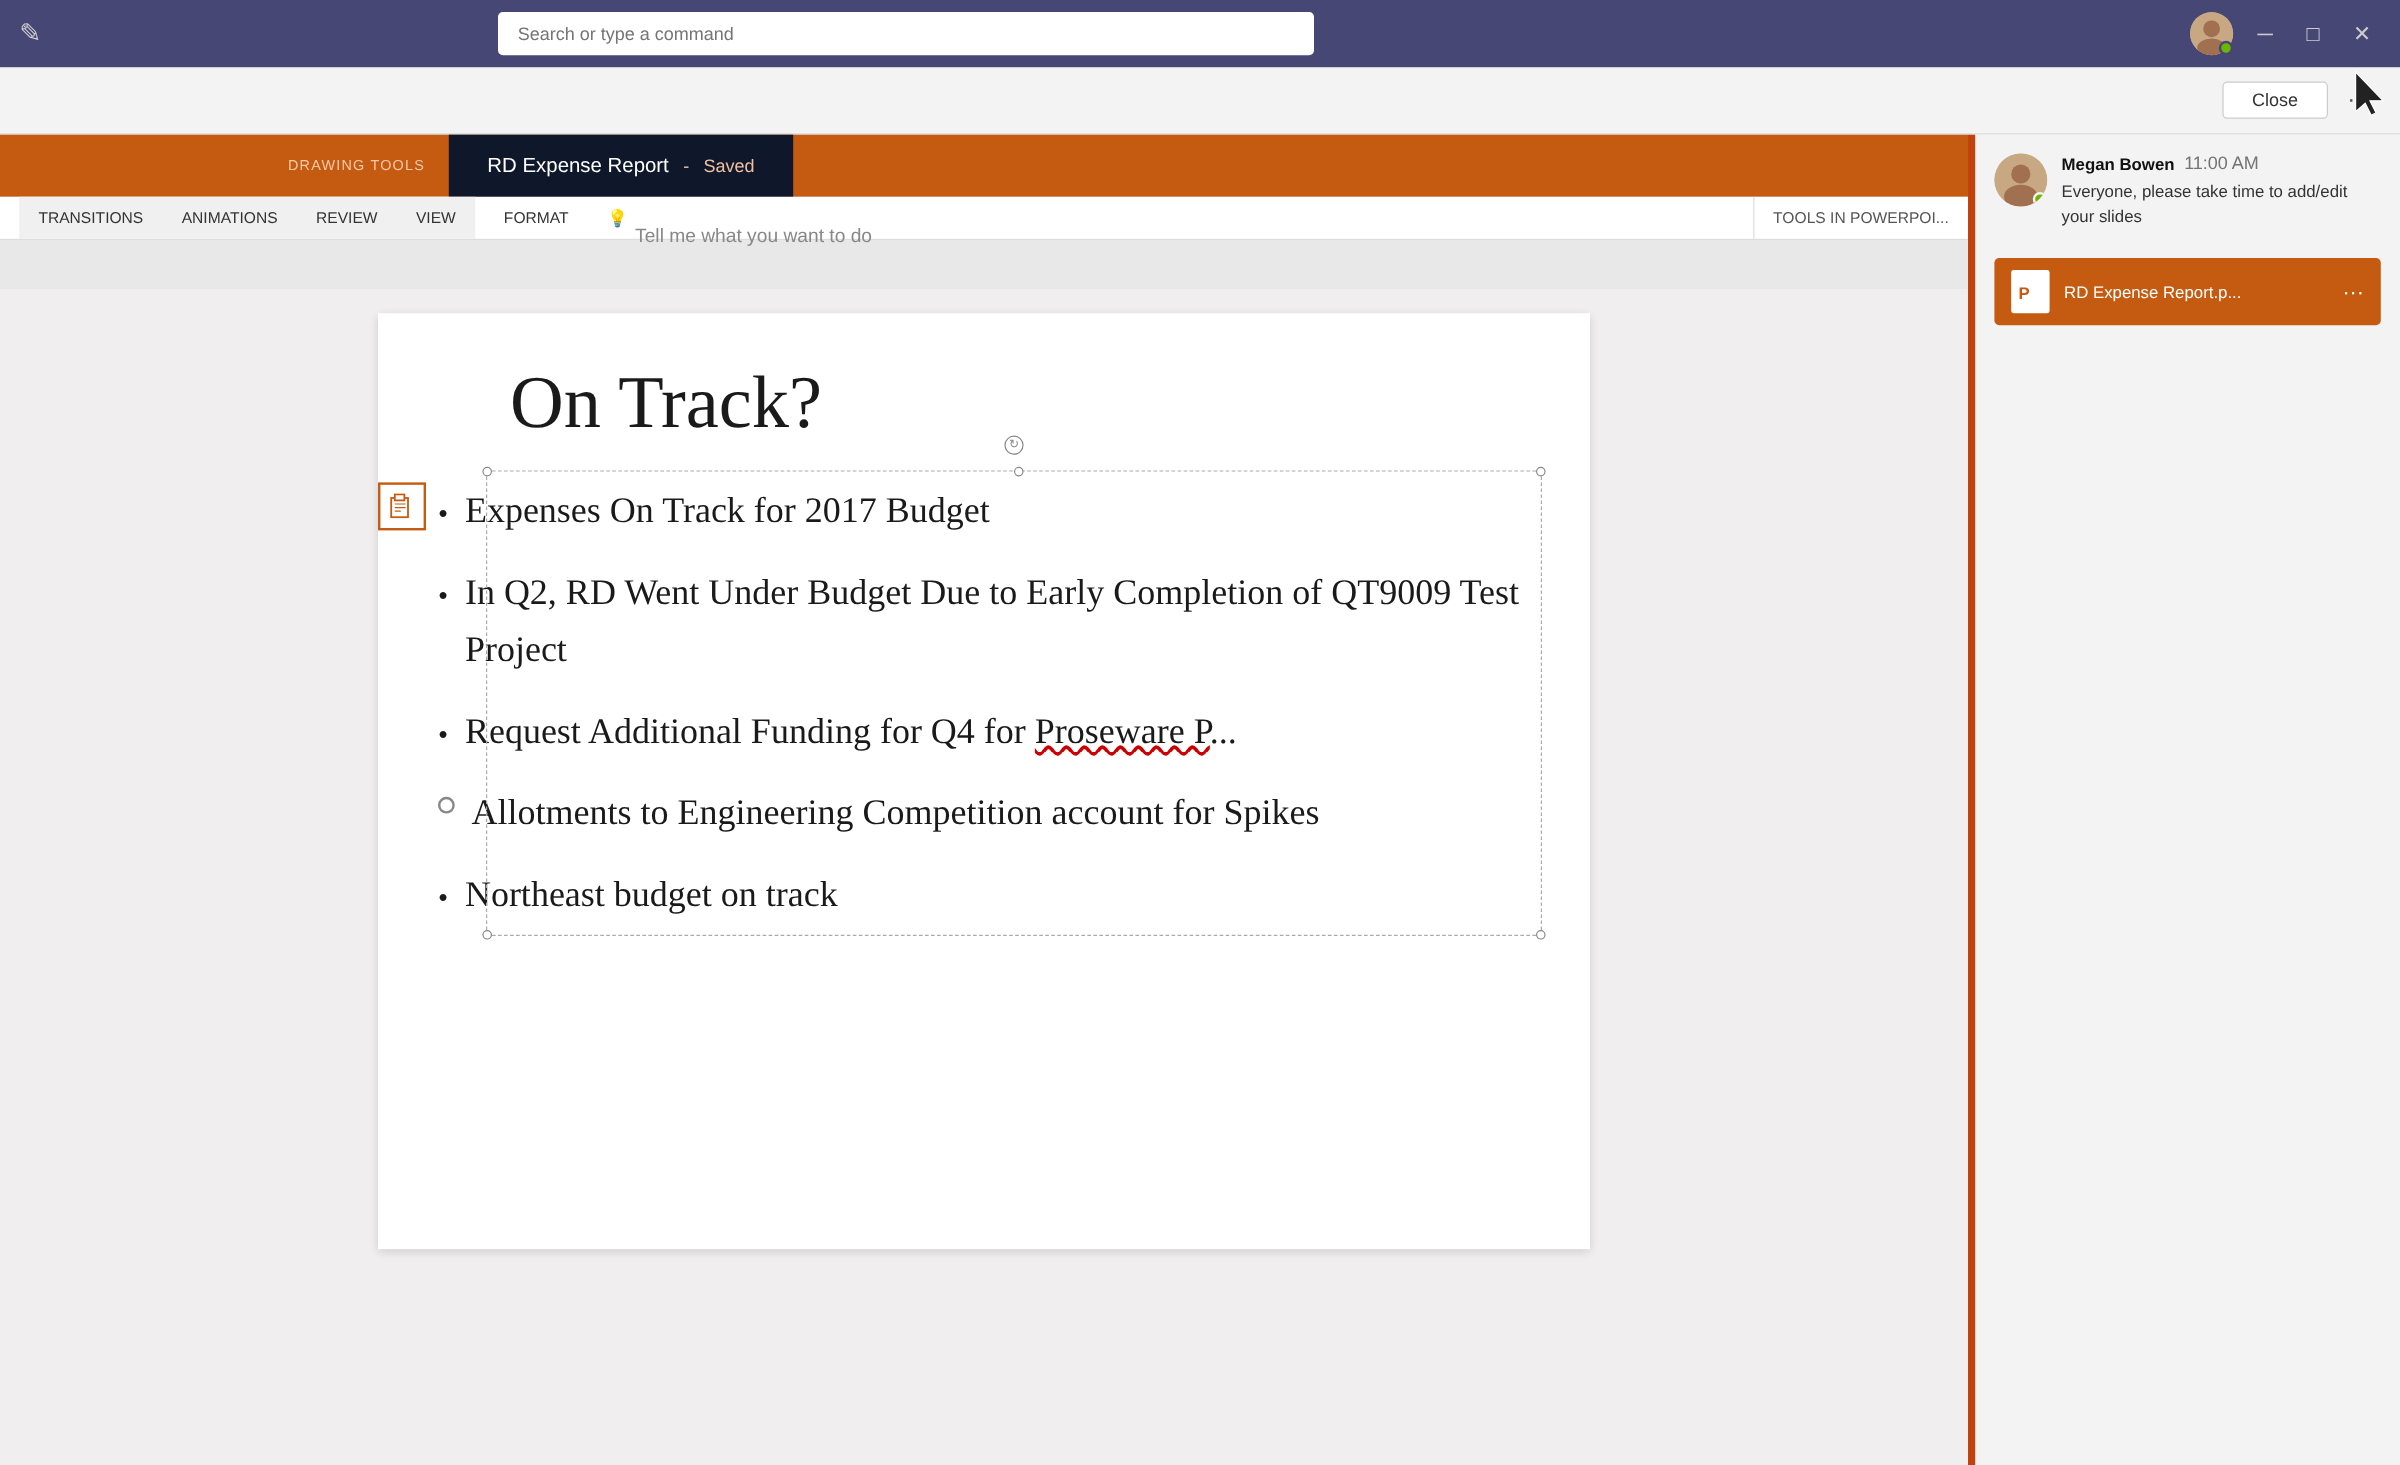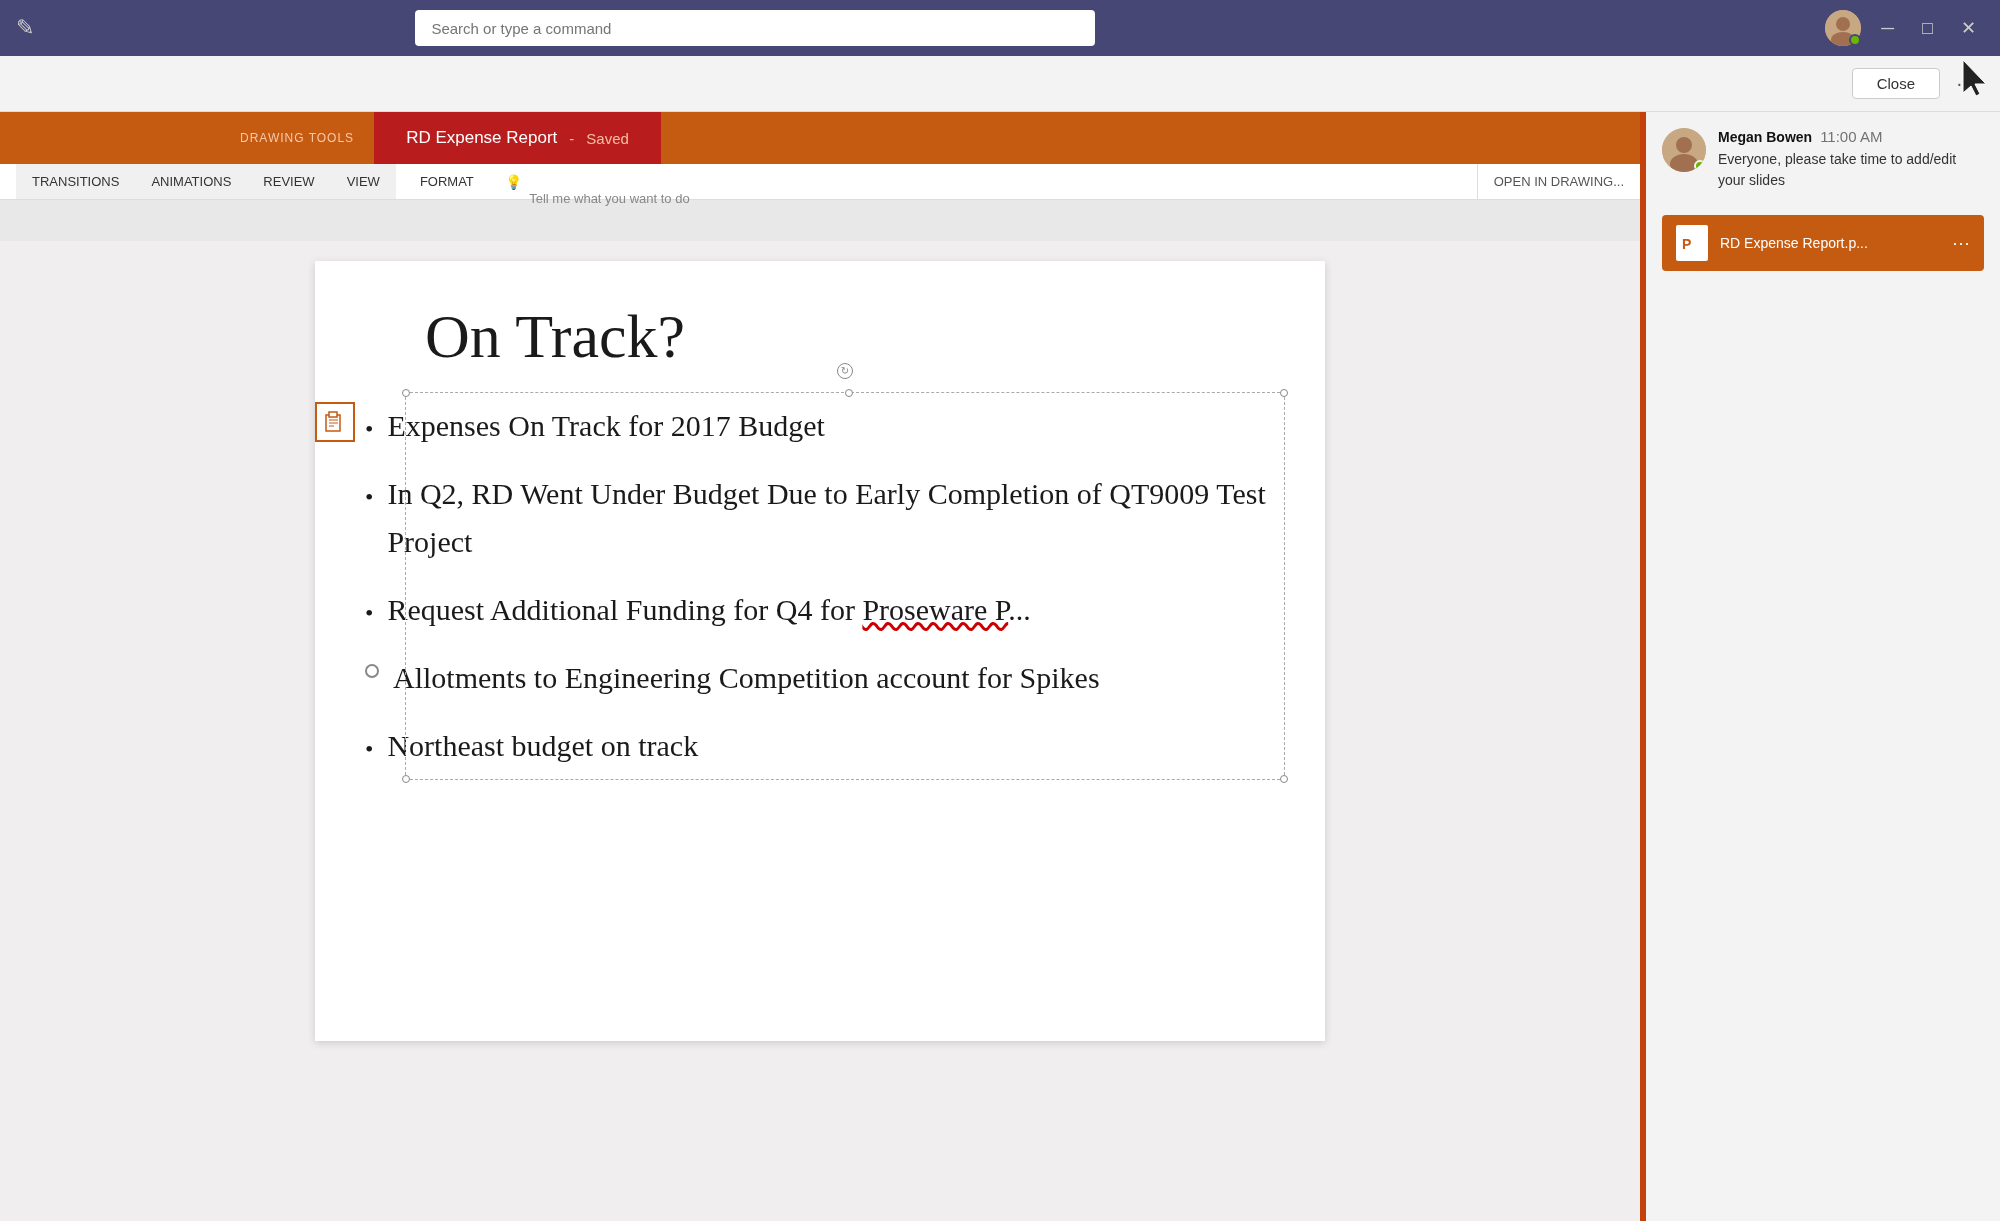--- a/index.html
+++ b/index.html
@@ -159,21 +159,21 @@
       color: #f8c9a8;
       font-size: 12px;
       font-weight: 400;
       letter-spacing: 1px;
       text-transform: uppercase;
       padding: 0 20px;
       text-align: center;
     }
 
     .ppt-title-section {
-      background: #b91c1c;
+      background: #0f172a;
       padding: 0 32px;
       height: 100%;
       display: flex;
       align-items: center;
       gap: 12px;
     }
 
     .ppt-title-text {
       color: #fff;
       font-size: 17px;
@@ -239,21 +239,21 @@
       height: 100%;
       flex: 1;
     }
 
     .lightbulb-icon {
       font-size: 14px;
       color: #888;
     }
 
     .tell-me-text {
-      font-size: 13px;
+      font-size: 16px;
       color: #888;
       margin-top: 33px;
     }
 
     .open-ppt-btn {
       margin-left: auto;
       padding: 0 16px;
       height: 100%;
       display: flex;
       align-items: center;
@@ -535,21 +535,21 @@
           <div class="ppt-menu-item">ANIMATIONS</div>
           <div class="ppt-menu-item">REVIEW</div>
           <div class="ppt-menu-item">VIEW</div>
         </div>
         <div class="ppt-menu-right">
           <div class="ppt-menu-format">FORMAT</div>
           <div class="tell-me-section">
             <span class="lightbulb-icon">💡</span>
             <span class="tell-me-text">Tell me what you want to do</span>
           </div>
-          <div class="open-ppt-btn">OPEN IN DRAWING...</div>
+          <div class="open-ppt-btn">TOOLS IN POWERPOI...</div>
         </div>
       </div>
 
       <div class="slide-area">
         <div class="slide">
           <h1 class="slide-title">On Track?</h1>
 
           <div class="slide-content">
 
             <div class="selection-box">

